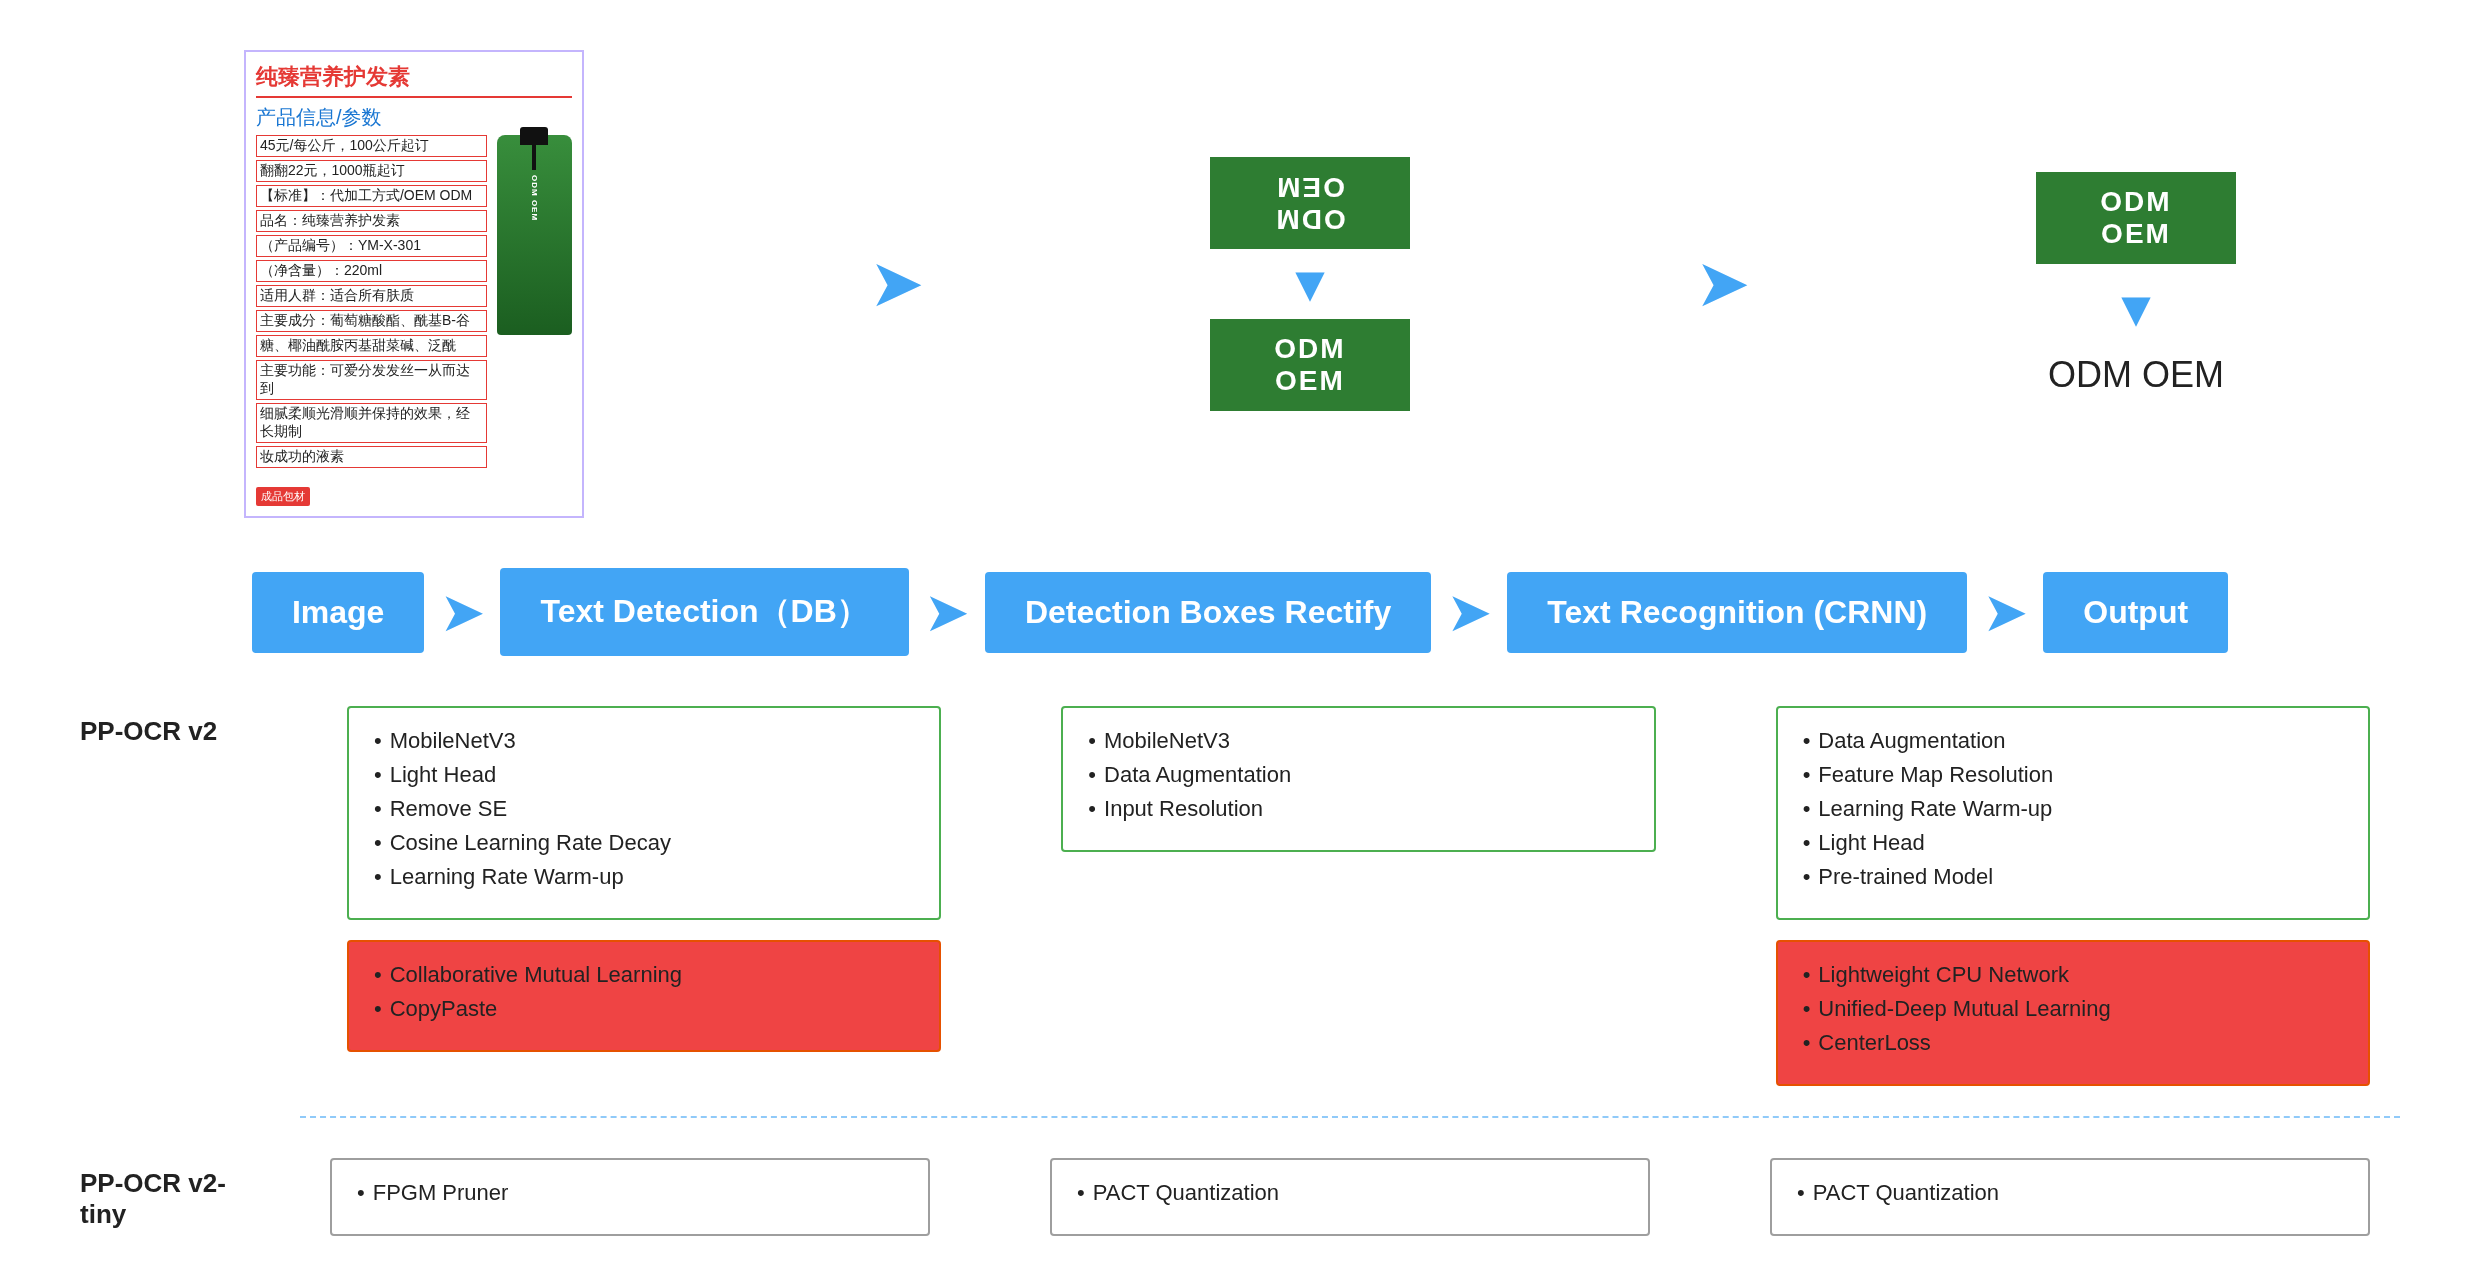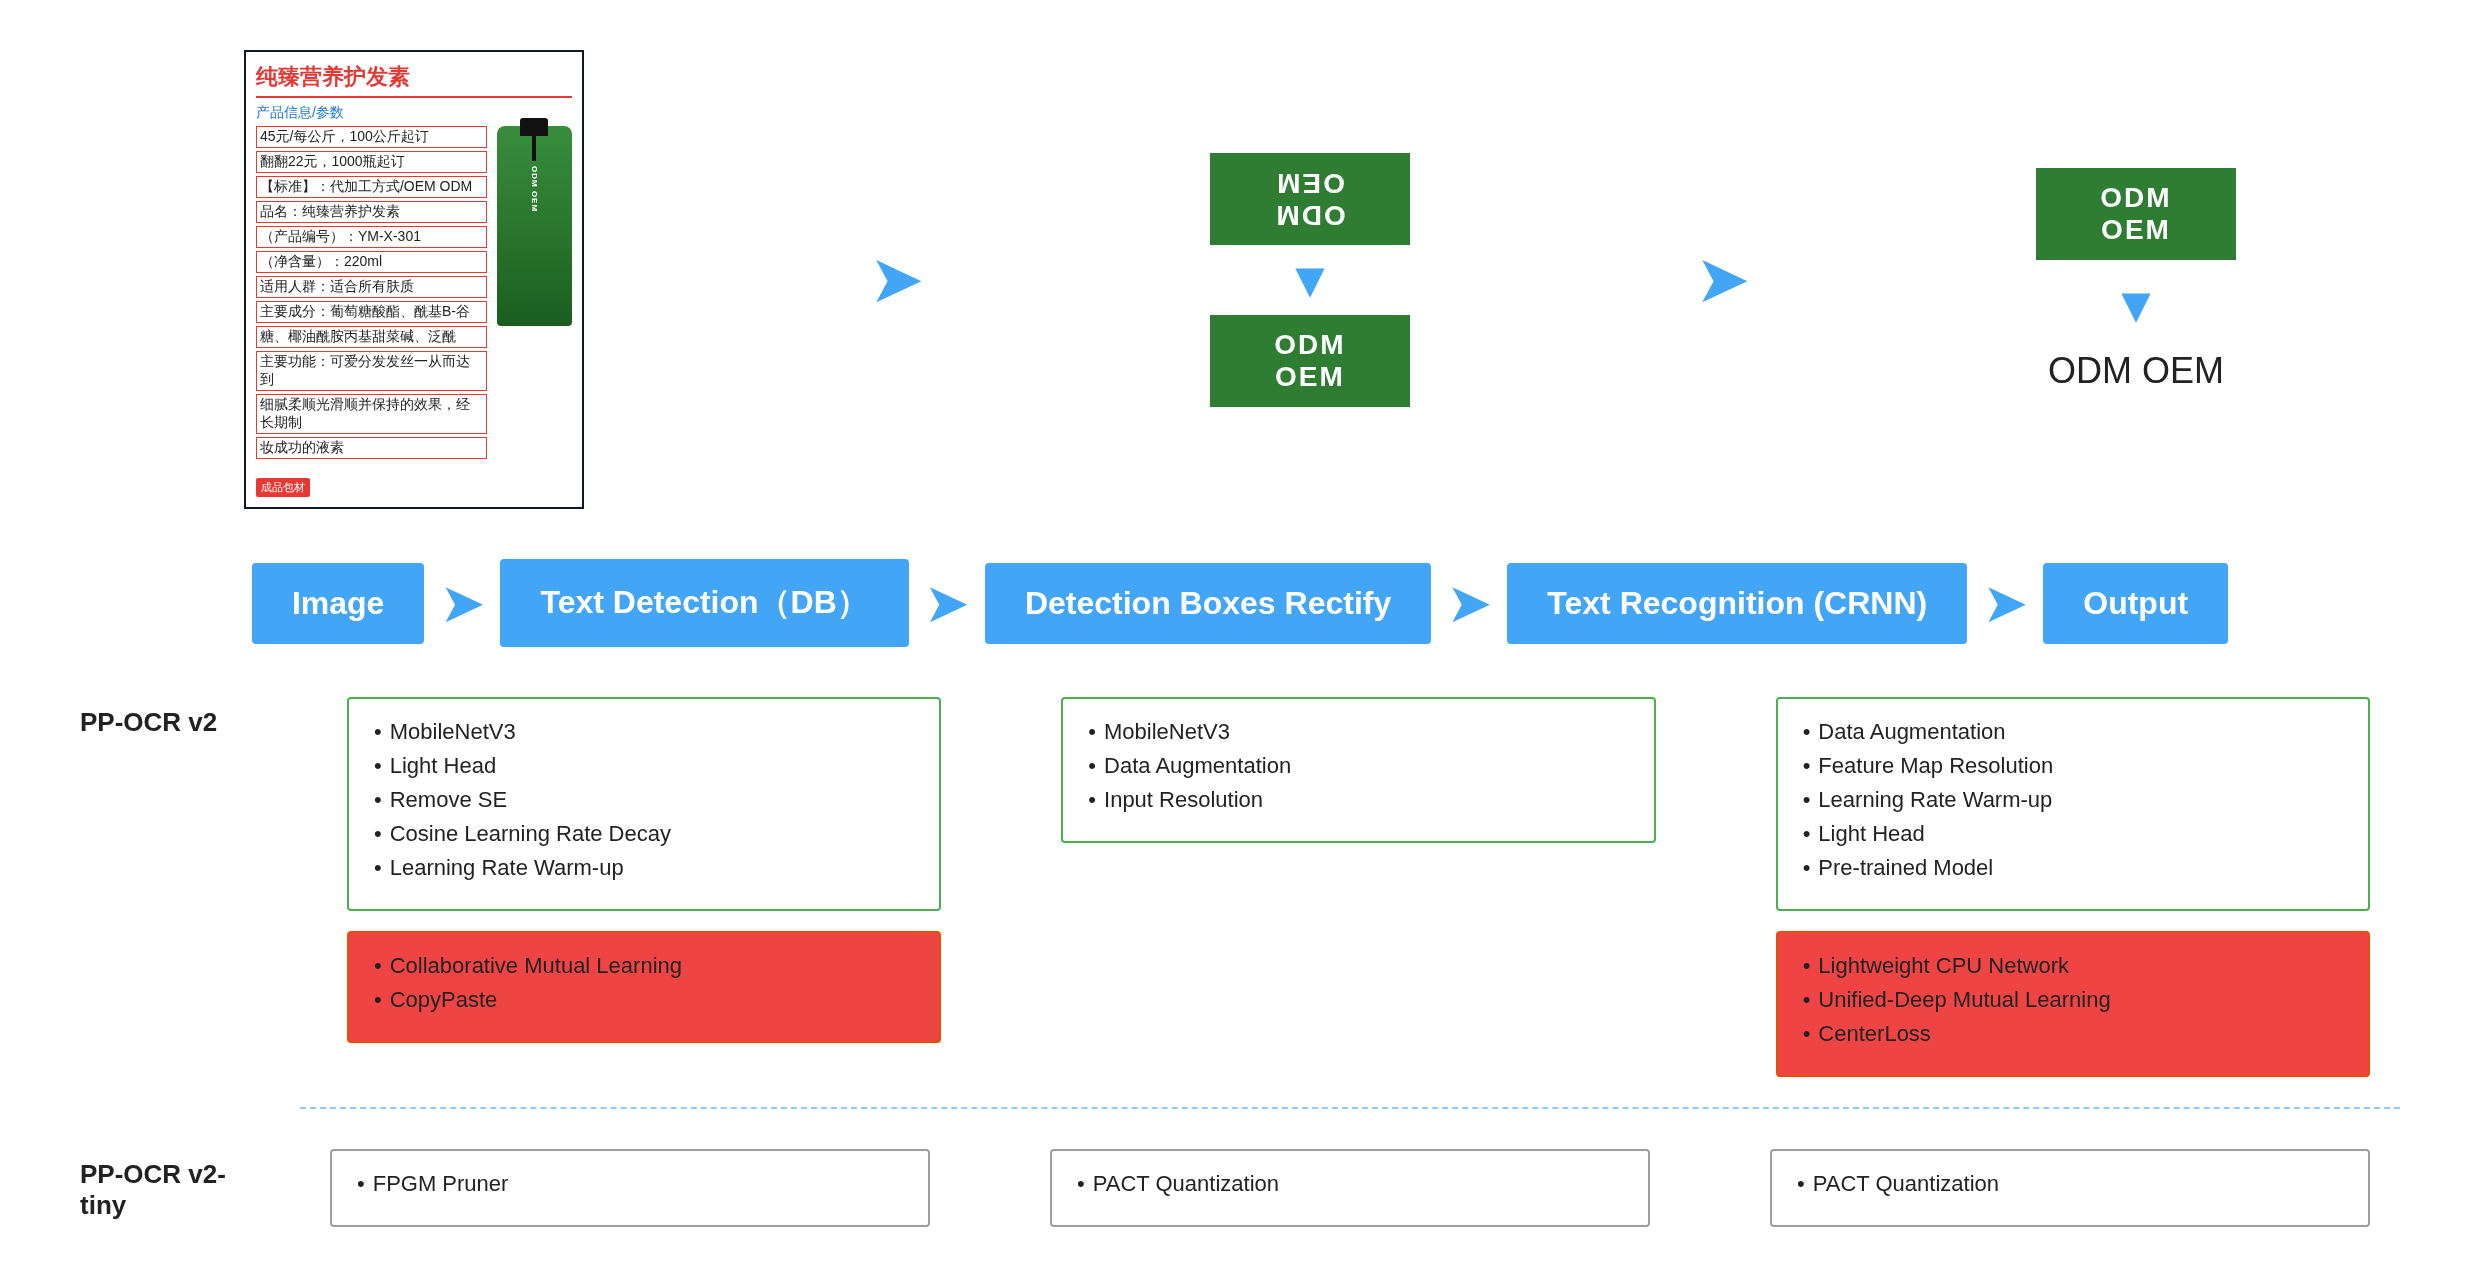--- a/index.html
+++ b/index.html
@@ -25,40 +25,40 @@
     .top-section {
       display: flex;
       align-items: center;
       justify-content: space-around;
       padding: 20px 60px 40px 60px;
       min-height: 420px;
     }
 
     
     .image-box {
-      border: 2px solid #0f172a;
+      border: 2px solid #c4b5fd;
       width: 340px;
       min-height: 340px;
       padding: 10px;
       background: #fff;
       position: relative;
     }
 
     .image-box-title {
       color: #e53935;
       font-size: 22px;
       font-weight: bold;
       border-bottom: 2px solid #e53935;
       padding-bottom: 4px;
       margin-bottom: 6px;
     }
 
     .image-box-subtitle {
       color: #1976d2;
-      font-size: 14px;
+      font-size: 20px;
       margin-bottom: 4px;
     }
 
     .image-box-line {
       font-size: 14px;
       color: #222;
       border: 1px solid #e53935;
       padding: 1px 3px;
       margin-bottom: 3px;
       display: inline-block;

